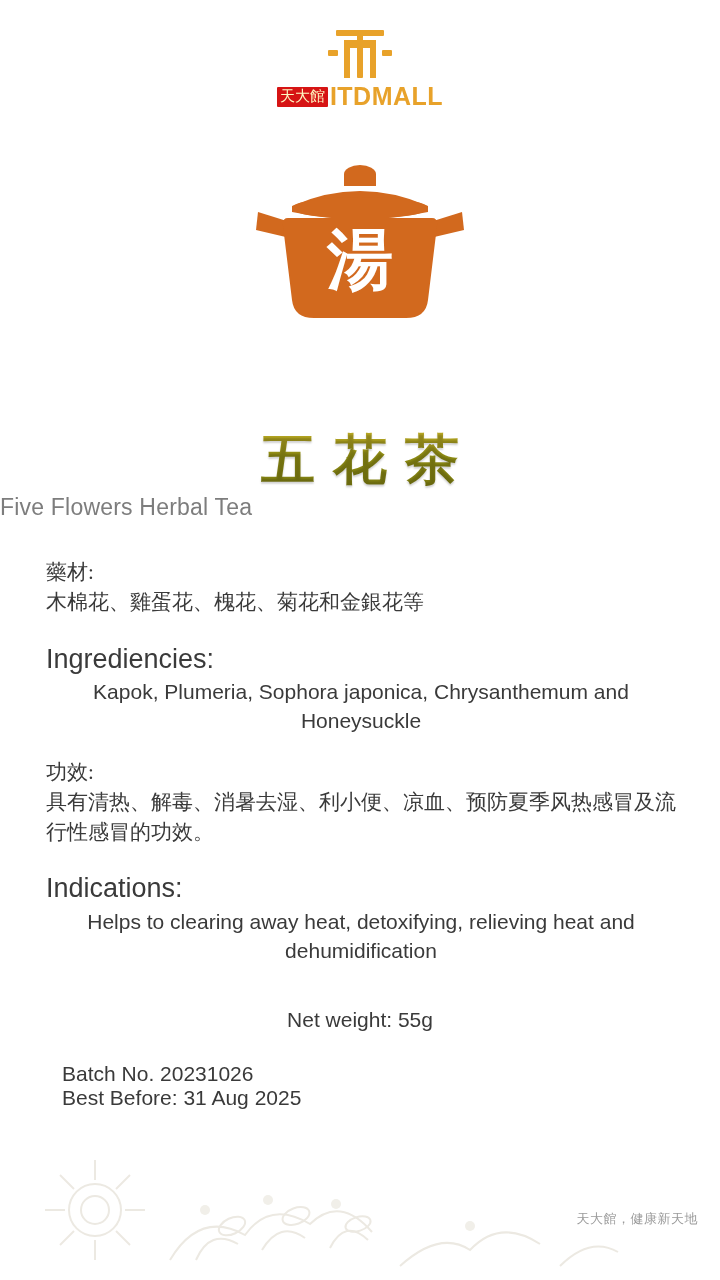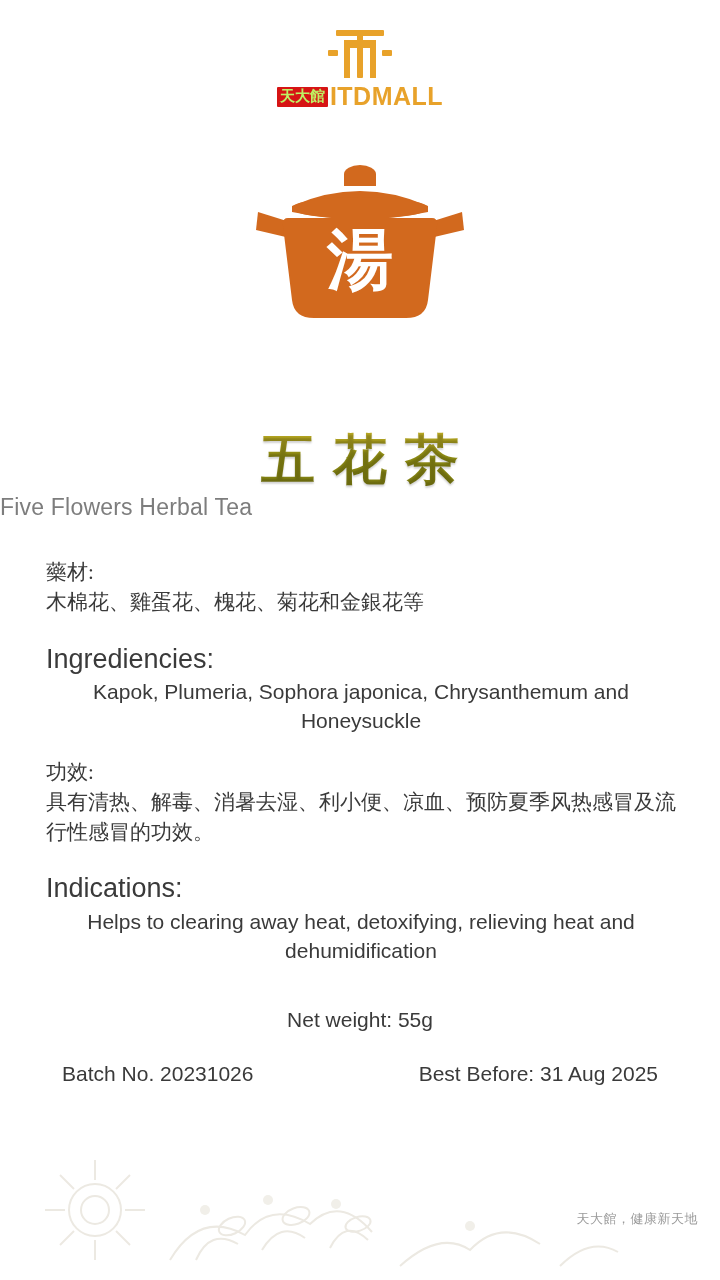--- a/index.html
+++ b/index.html
@@ -40,27 +40,26 @@
   .brand-wordmark {
     margin-top: 2px;
     display: flex;
     align-items: center;
     justify-content: center;
     gap: 2px;
     line-height: 1;
   }
   .brand-cn {
     background: #d61414;
-    color: #bef264;
+    color: #fef9c3;
     font-size: 15px;
     letter-spacing: 0px;
     padding: 2px 3px 3px 3px;
     font-family: "DejaVu Sans", sans-serif;
     border-radius: 1px;
-    font-weight: bold;
   }
   .brand-en {
     color: #e8a22a;
     font-size: 25px;
     font-weight: bold;
     letter-spacing: 0.5px;
     font-family: "Liberation Sans", sans-serif;
   }
 
   
@@ -148,20 +147,21 @@
     position: absolute;
     top: 1062px;
     left: 0;
     width: 720px;
     display: flex;
     justify-content: space-between;
     padding: 0 62px;
     box-sizing: border-box;
     font-size: 21px;
     color: #3a3a3a;
+    flex-direction: column;
   }
 
   
   .footer {
     position: absolute;
     left: 0;
     bottom: 0;
     width: 720px;
     height: 140px;
     background: #ffffff;

